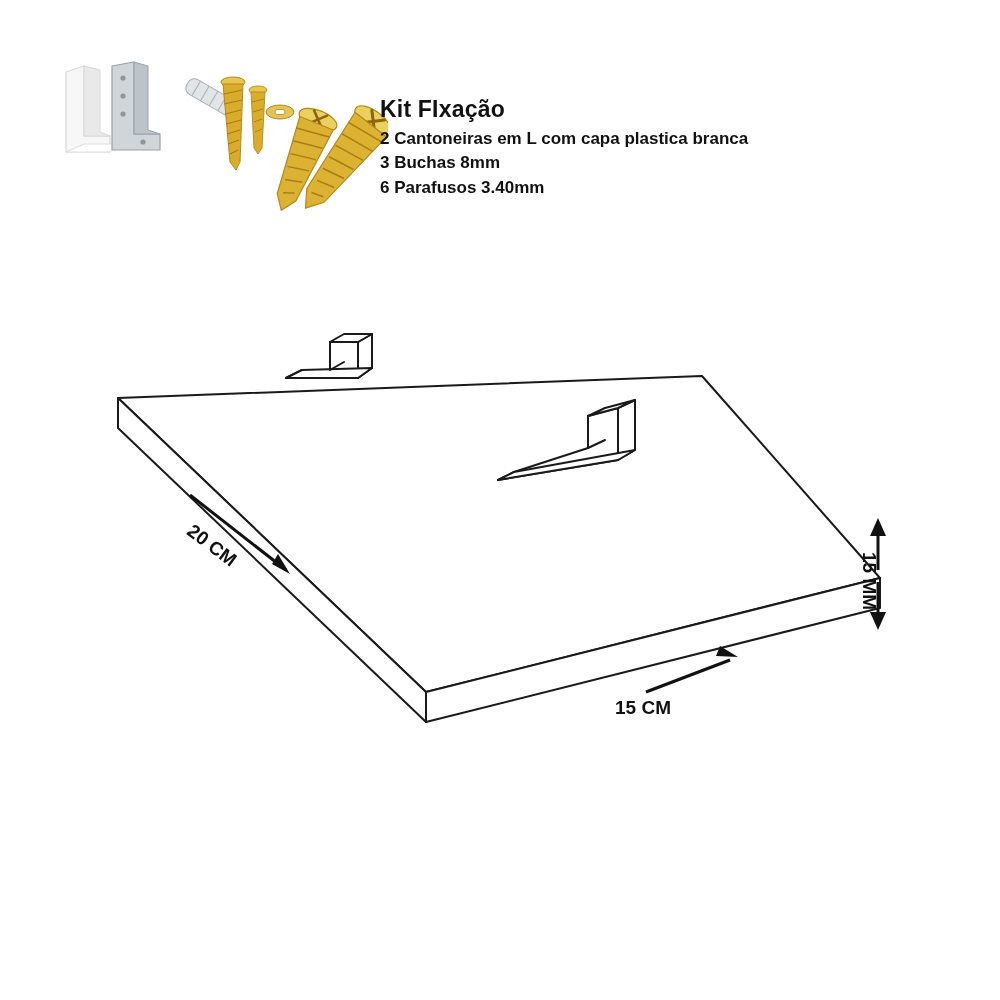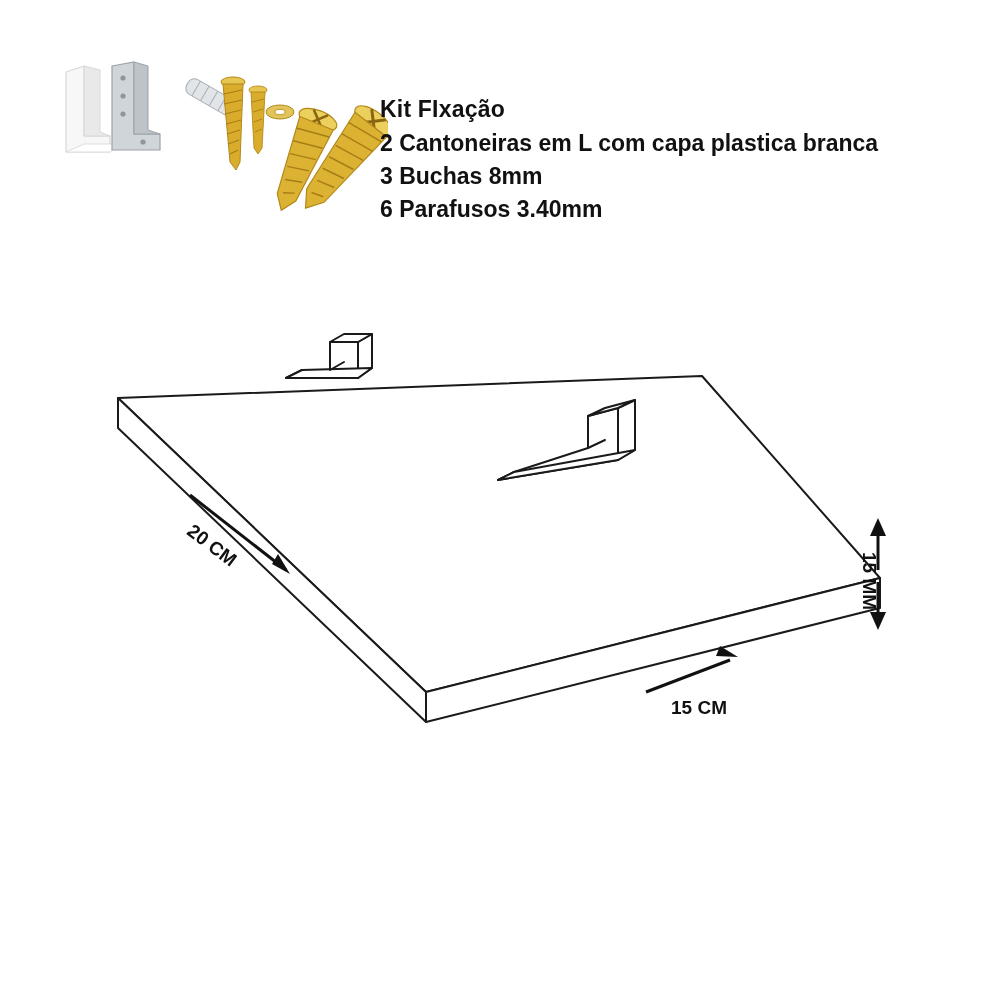--- a/index.html
+++ b/index.html
@@ -23,21 +23,21 @@
     text-align: left;
     color: #111111;
   }
   .kit-title {
     font-size: 23px;
     font-weight: bold;
     letter-spacing: 0.2px;
     margin-bottom: 4px;
   }
   .kit-line {
-    font-size: 23px;
+    font-size: 17px;
     font-weight: bold;
     line-height: 1.44;
     color: #111111;
   }
 
   .hardware-art {
     position: absolute;
     left: 48px;
     top: 44px;
     width: 340px;
@@ -59,21 +59,21 @@
     color: #111111;
     white-space: nowrap;
   }
   .dim-20 {
     left: 196px;
     top: 520px;
     transform: rotate(37deg);
     transform-origin: left top;
   }
   .dim-15cm {
-    left: 671px;
+    left: 615px;
     top: 697px;
   }
   .dim-15mm {
     left: 880px;
     top: 552px;
     transform: rotate(90deg);
     transform-origin: left top;
   }
 </style>
 </head>

